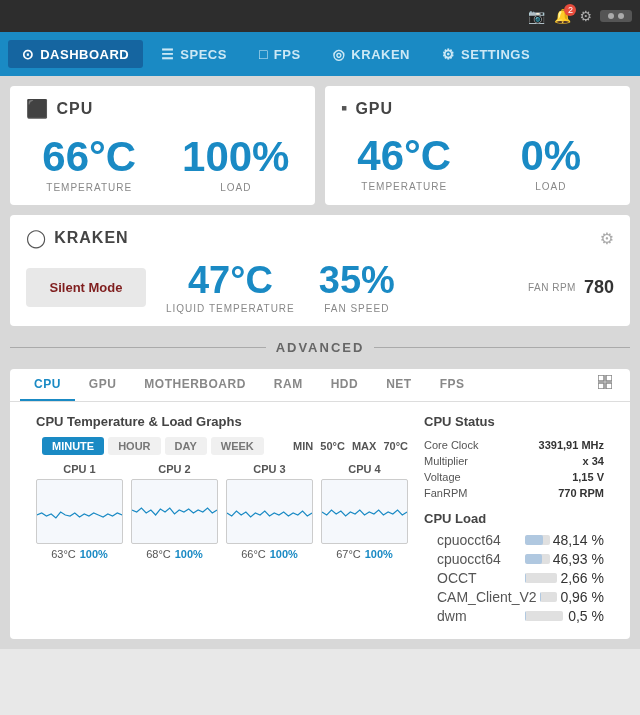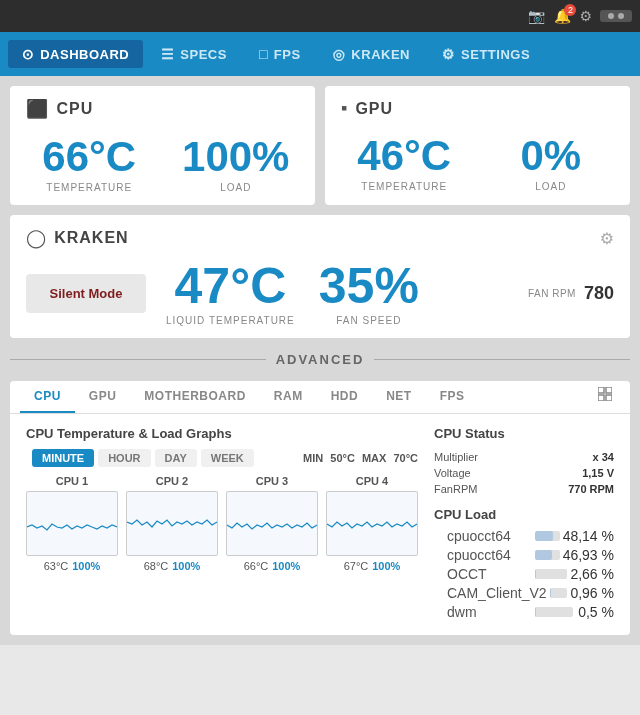--- a/index.html
+++ b/index.html
@@ -218,21 +218,21 @@
       gap: 24px;
       align-items: center;
       flex: 1;
     }
     .kraken-metric {
       display: flex;
       flex-direction: column;
       align-items: center;
     }
     .kraken-metric-value {
-      font-size: 50px;
+      font-size: 38px;
       font-weight: bold;
       color: #1a8ac4;
       line-height: 1;
     }
     .kraken-metric-label {
       font-size: 10px;
       color: #888;
       letter-spacing: 1px;
       margin-top: 4px;
     }
@@ -305,21 +305,21 @@
       border-bottom: 2px solid #1a8ac4;
     }
     .adv-tab-expand {
       margin-left: auto;
       padding: 6px 8px;
       color: #888;
       cursor: pointer;
     }
 
     .adv-content {
-      padding: 12px 16px;
+      padding: 12px 26px;
       display: flex;
       gap: 16px;
     }
 
     .graph-section {
       flex: 1;
     }
 
     .graph-title {
       font-size: 13px;
@@ -649,20 +649,24 @@
               <span class="load-val">100%</span>
             </div>
           </div>
         </div>
       </div>
 
       <div class="status-section">
         <div class="status-title">CPU Status</div>
         <div id="status-rows">
             <div class="status-row">
+              <span class="status-key">Core Clock</span>
+              <span class="status-val">3391,91 MHz</span>
+            </div>
+            <div class="status-row">
               <span class="status-key">Multiplier</span>
               <span class="status-val">x 34</span>
             </div>
             <div class="status-row">
               <span class="status-key">Voltage</span>
               <span class="status-val">1,15 V</span>
             </div>
             <div class="status-row">
               <span class="status-key">FanRPM</span>
               <span class="status-val">770 RPM</span>

